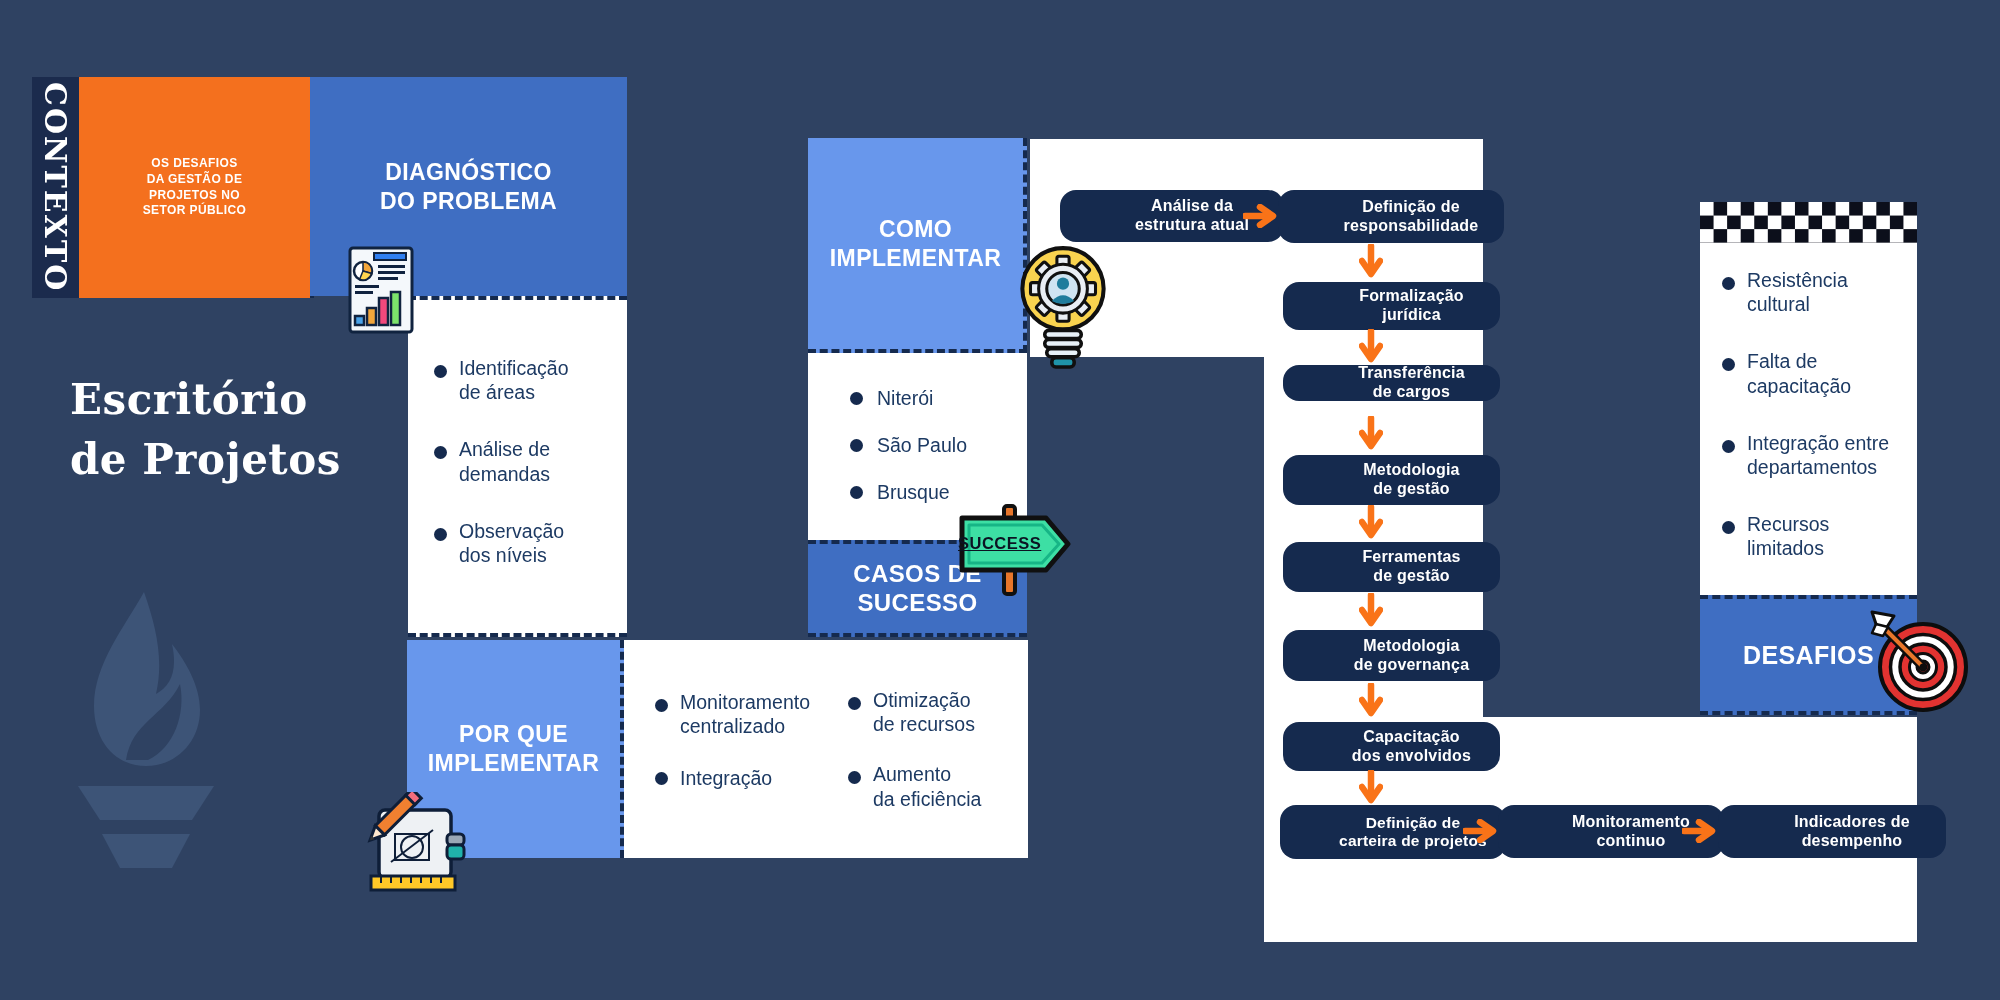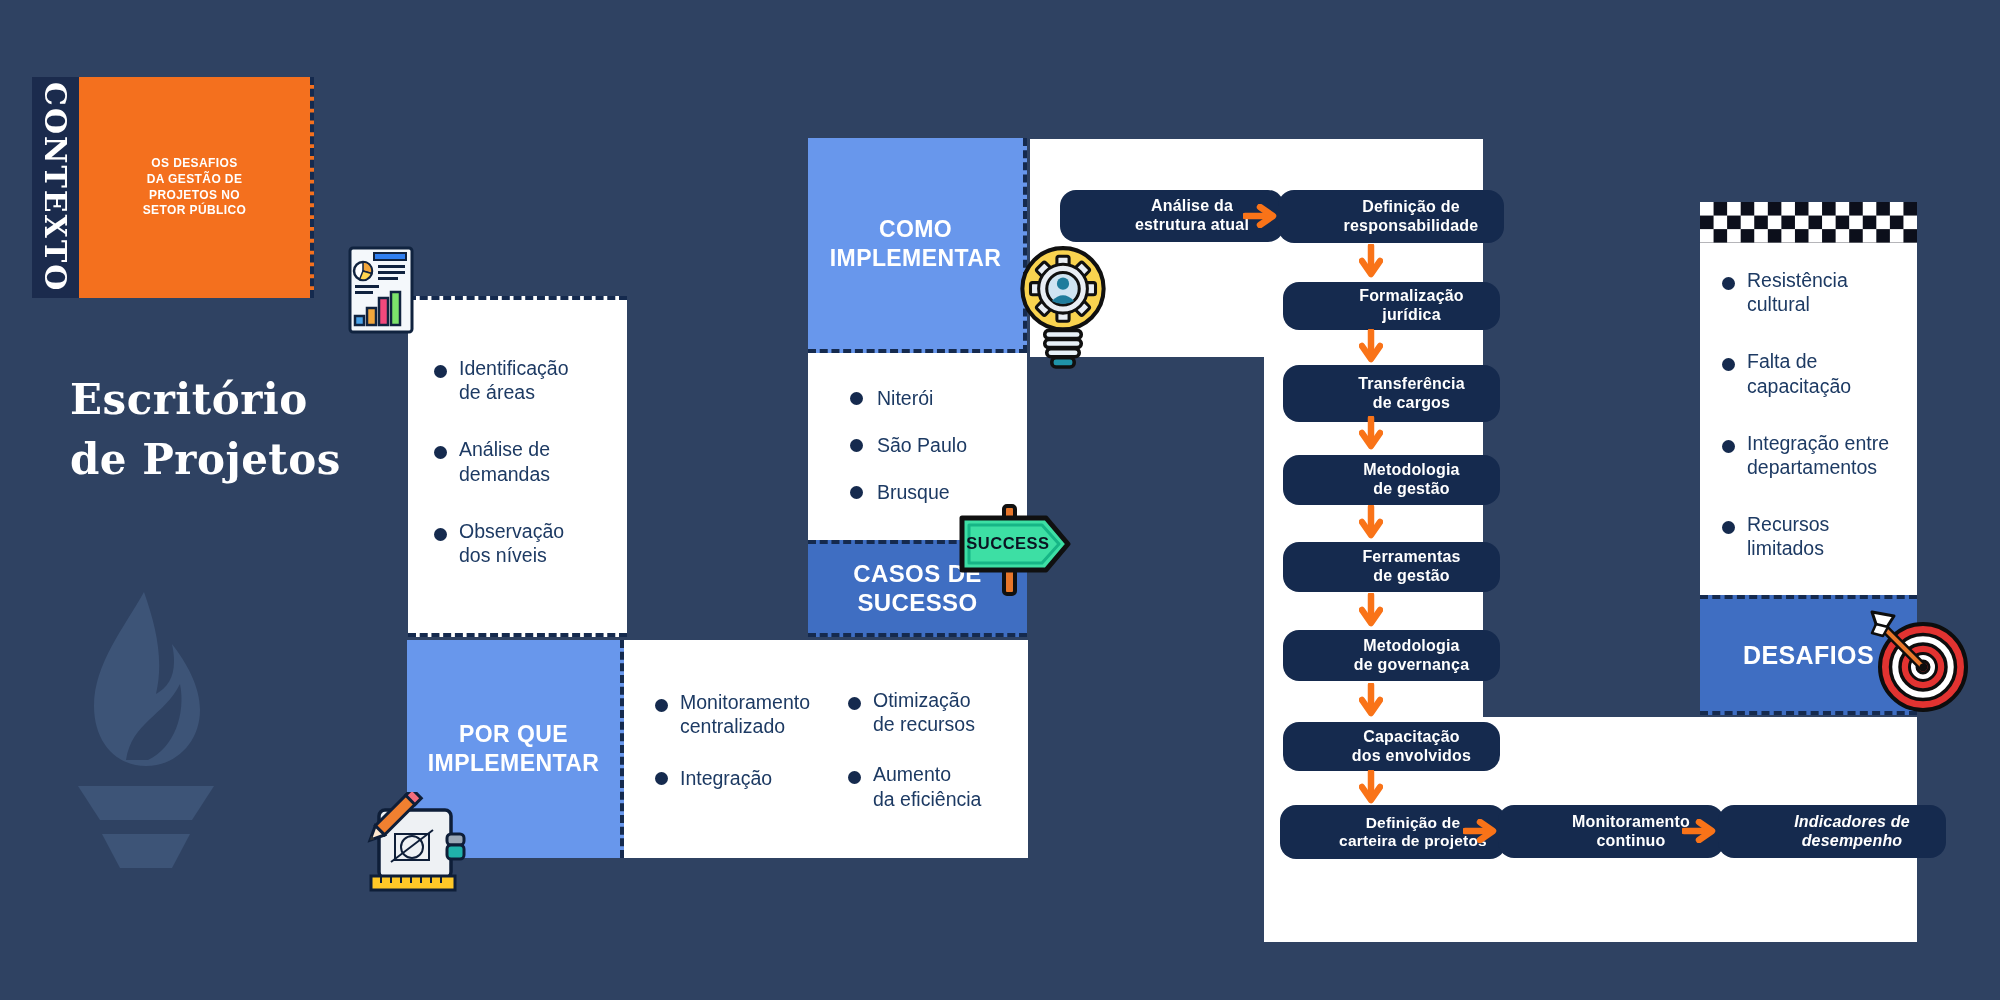--- a/index.html
+++ b/index.html
@@ -22,39 +22,43 @@
   .dot{width:13px;height:13px;border-radius:50%;background:#152a4e;flex:none;margin-top:9px;}
   .dot-sm{width:13px;height:13px;border-radius:50%;background:#152a4e;flex:none;margin-top:6px;}
   .li-text{color:#1d3a63;font-size:19.5px;line-height:1.24;white-space:pre-line;}
   .fnode{position:absolute;background:#152a4e;border-radius:16px;color:#fff;font-weight:bold;
          font-size:16px;line-height:1.18;display:flex;align-items:center;justify-content:center;
          text-align:center;white-space:pre-line;letter-spacing:.2px;padding-left:40px;}
   .arr{position:absolute;width:36px;height:24px;}
   .arr svg{display:block;}
   .arr.down{transform:rotate(90deg);}
   .checker{background:repeating-conic-gradient(#0c0f1b 0% 25%,#ffffff 0% 50%);background-size:27.13px 27.13px;}
-  .sign-label{position:absolute;left:2px;top:36px;width:100px;text-align:center;color:#0b1322;
-              font-weight:800;font-size:16.5px;letter-spacing:.5px;}
+  .sign-label{position:absolute;left:2px;top:36px;width:100px;text-align:left;color:#0b1322;
+              font-weight:800;font-size:16.5px;letter-spacing:.5px;text-decoration:underline;}
 </style>
 </head>
 <body>
 
 <div id="canvas">
 
   <div class="abs navy-box flex-c" style="left:32px;top:77px;width:47px;height:221px;">
     <span class="title serif" style="writing-mode:vertical-rl;font-size:30px;letter-spacing:2px;">CONTEXTO</span>
   </div>
 
   <div class="abs orange-box dash-r flex-c" style="left:79px;top:77px;width:231px;height:221px;">
     <div class="title" style="font-size:12px;line-height:1.3;">OS DESAFIOS
 DA GESTÃO DE
 PROJETOS NO
 SETOR PÚBLICO</div>
   </div>
 
+  <div class="abs blue-med flex-c" style="left:310px;top:77px;width:317px;height:219px;">
+    <div class="title" style="font-size:23px;line-height:1.25;">DIAGNÓSTICO
+DO PROBLEMA</div>
+  </div>
 
   <div class="abs white-box dash-t dash-b" style="left:408px;top:296px;width:219px;height:341px;box-sizing:border-box;">
     <div class="abs" style="left:26px;top:56px;width:175px;">
       <div class="row">
         <span class="dot"></span>
         <span class="li-text">Identificação
 de áreas</span>
       </div>
       <div class="row">
         <span class="dot"></span>
@@ -221,35 +225,35 @@
   <div class="abs white-box" style="left:1030px;top:139px;width:453px;height:218px;"></div>
   <div class="abs white-box" style="left:1264px;top:139px;width:219px;height:580px;"></div>
   <div class="abs white-box" style="left:1264px;top:717px;width:653px;height:225px;"></div>
 
   <div class="fnode" style="left:1060px;top:190px;width:184px;height:52px;">Análise da
 estrutura atual</div>
   <div class="fnode" style="left:1278px;top:190px;width:186px;height:53px;">Definição de
 responsabilidade</div>
   <div class="fnode" style="left:1283px;top:282px;width:177px;height:48px;">Formalização
 jurídica</div>
-  <div class="fnode" style="left:1283px;top:365px;width:177px;height:57px;">Transferência
+  <div class="fnode" style="left:1283px;top:365px;width:177px;height:36px;">Transferência
 de cargos</div>
   <div class="fnode" style="left:1283px;top:455px;width:177px;height:50px;">Metodologia
 de gestão</div>
   <div class="fnode" style="left:1283px;top:542px;width:177px;height:50px;">Ferramentas
 de gestão</div>
   <div class="fnode" style="left:1283px;top:630px;width:177px;height:51px;">Metodologia
 de governança</div>
   <div class="fnode" style="left:1283px;top:722px;width:177px;height:49px;">Capacitação
 dos envolvidos</div>
   <div class="fnode" style="left:1280px;top:805px;width:186px;height:54px;font-size:15.5px;">Definição de
 carteira de projetos</div>
   <div class="fnode" style="left:1498px;top:805px;width:186px;height:53px;">Monitoramento
 continuo</div>
-  <div class="fnode" style="left:1718px;top:805px;width:188px;height:53px;font-style:italic;">Indicadores de
+  <div class="fnode" style="left:1718px;top:805px;width:188px;height:53px;">Indicadores de
 desempenho</div>
 
   <div class="arr" style="left:1243px;top:204px;">
     <svg width="36" height="24" viewBox="0 0 36 24">
         <path d="M2 12 H24" stroke="#f97318" stroke-width="6.5" stroke-linecap="round"></path>
         <path d="M17 3 L30 12 L17 21" fill="none" stroke="#f97318" stroke-width="6.5" stroke-linecap="round" stroke-linejoin="round"></path>
       </svg>
   </div>
   <div class="arr down" style="left:1353px;top:250px;">
     <svg width="36" height="24" viewBox="0 0 36 24">

